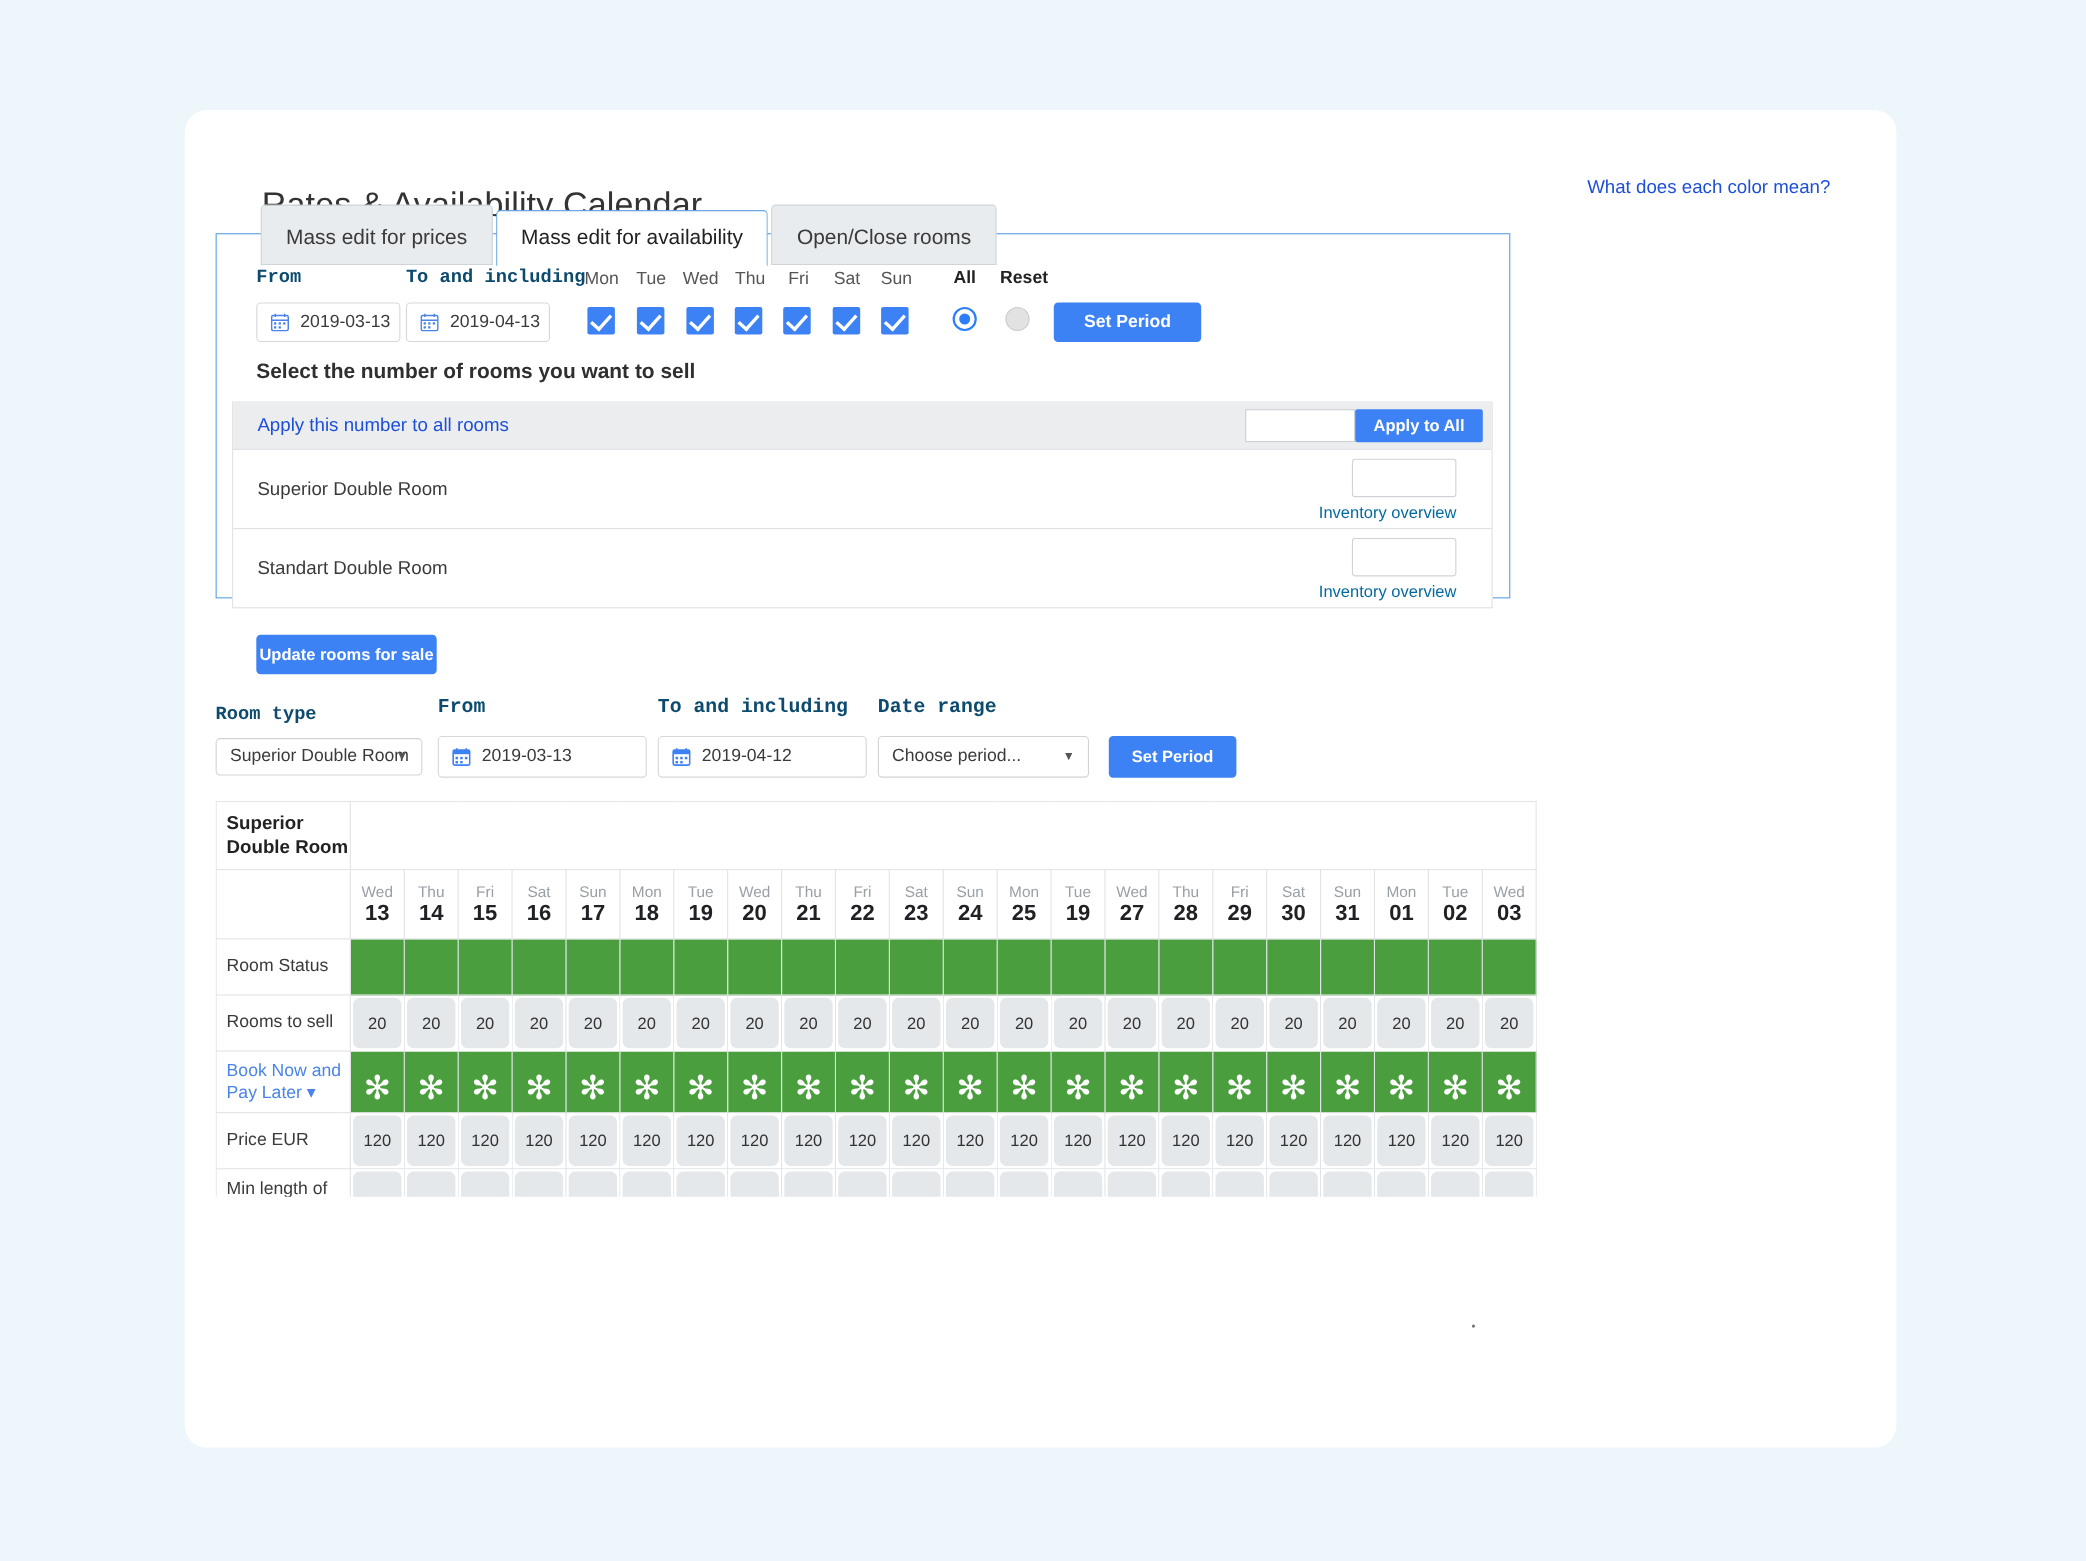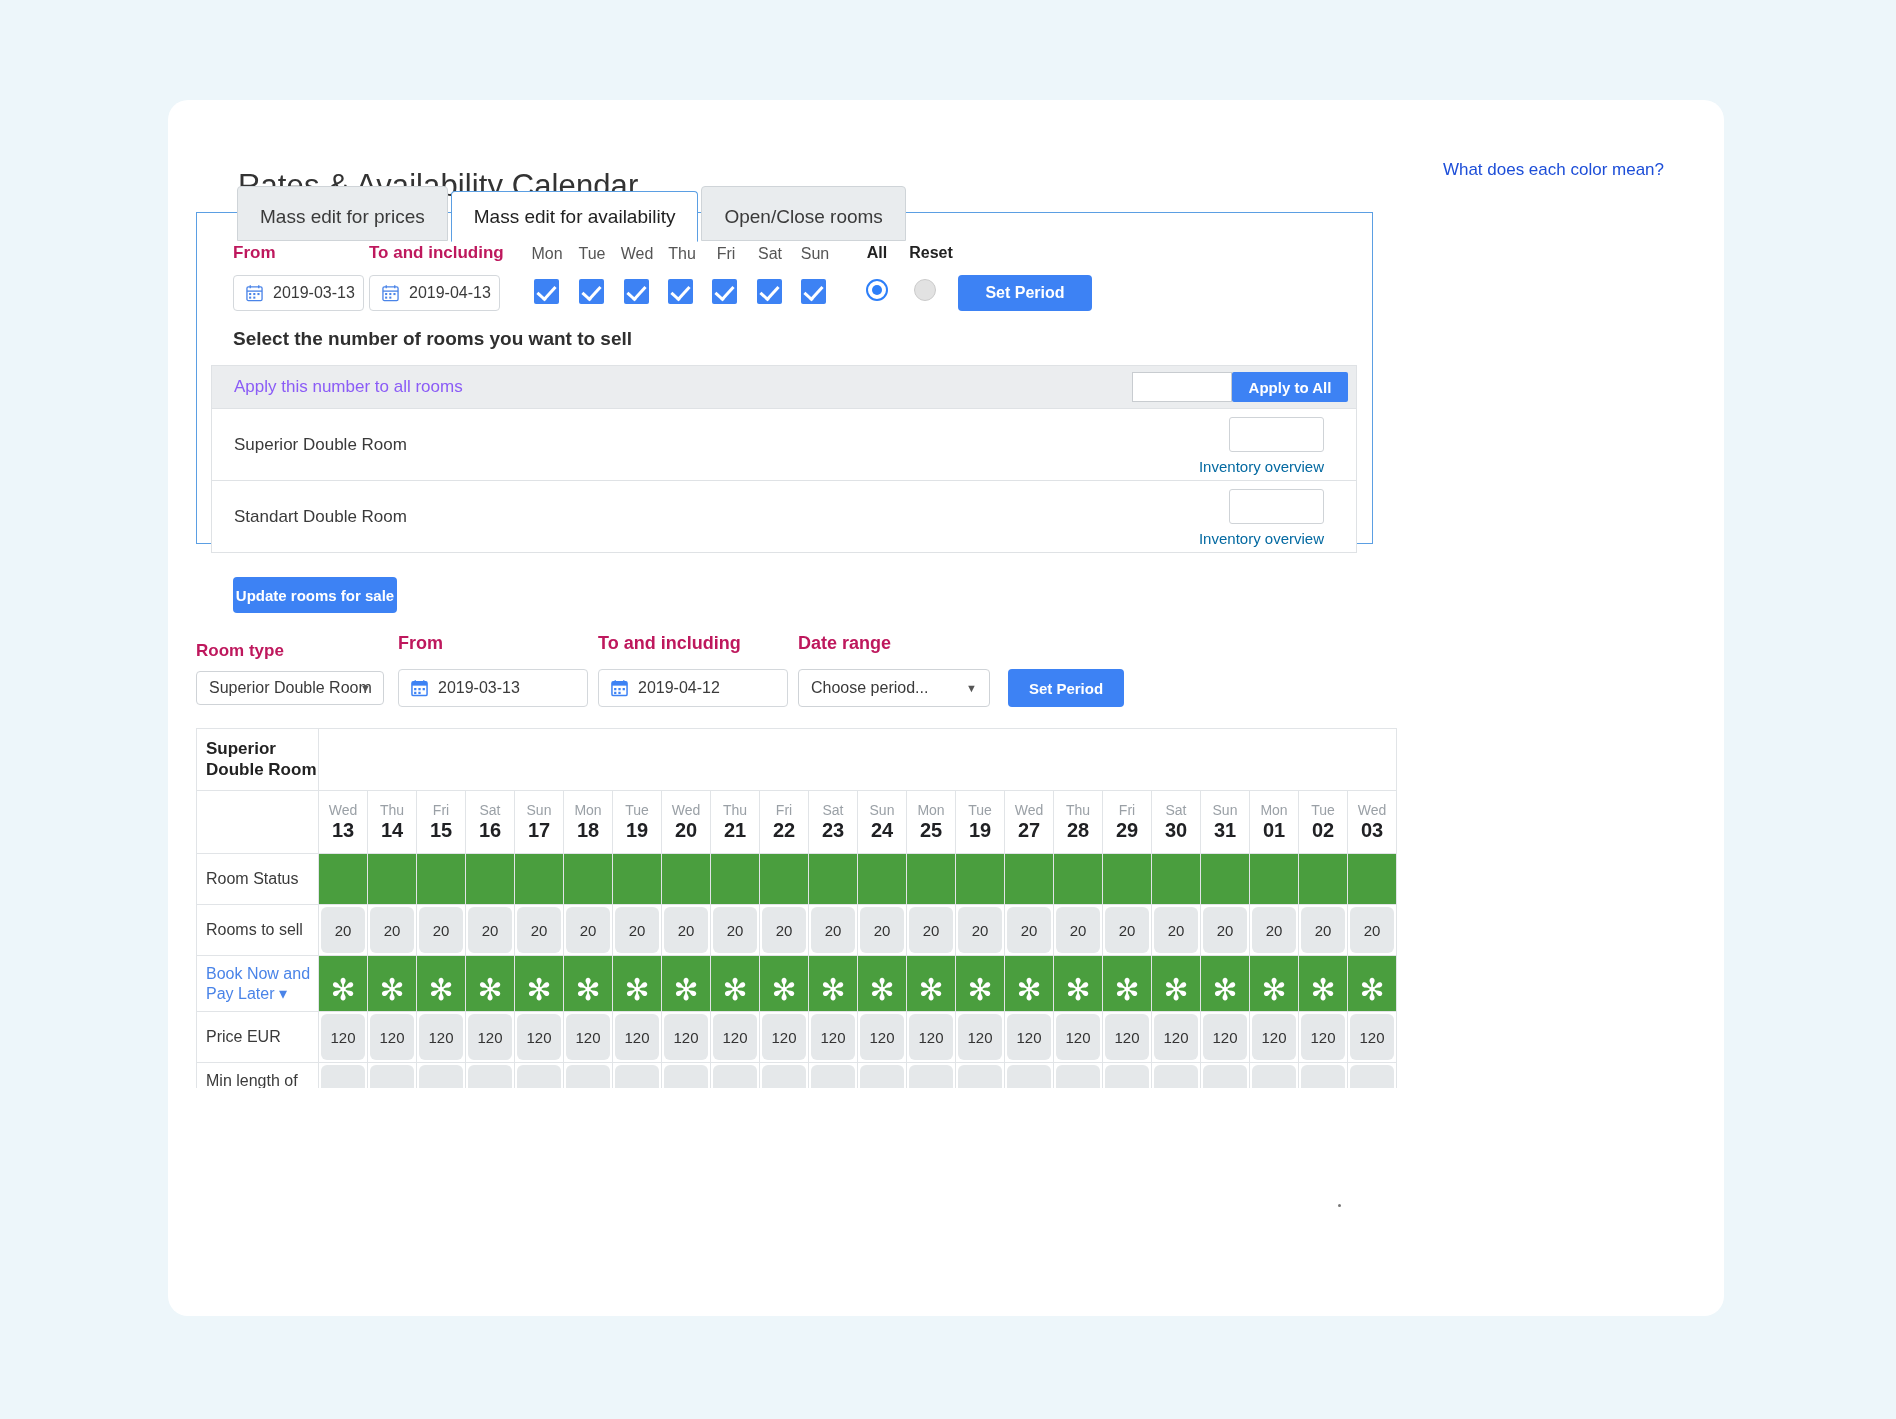--- a/index.html
+++ b/index.html
@@ -88,22 +88,23 @@
     top: 112px;
     width: 1175px;
     height: 330px;
     border: 1px solid #5b9fe3;
     background: #fff;
   }
 
   .field-label {
     position: absolute;
     font-size: 17px;
-    color: #be185d;
+    color: #0c4a6e;
     font-weight: 400;
+    font-family: Liberation Mono, monospace;
   }
   .field-label.bold { font-weight: 700; }
 
   .txtbox {
     position: absolute;
     border: 1px solid #d4d8dc;
     border-radius: 4px;
     background: #fff;
     display: flex;
     align-items: center;
@@ -214,21 +215,21 @@
     height: 42px;
     background: #ebedef;
     border-bottom: 1px solid #dfe2e5;
     position: relative;
     display: flex;
     align-items: center;
   }
   .rooms-head .lbl {
     margin-left: 22px;
     font-size: 17px;
-    color: #8b5cf6;
+    color: #1d4ed8;
     text-align: center;
   }
   .apply-input {
     position: absolute;
     right: 124px;
     top: 6px;
     width: 100px;
     height: 30px;
     border: 1px solid #c8ccd0;
     background: #fff;

